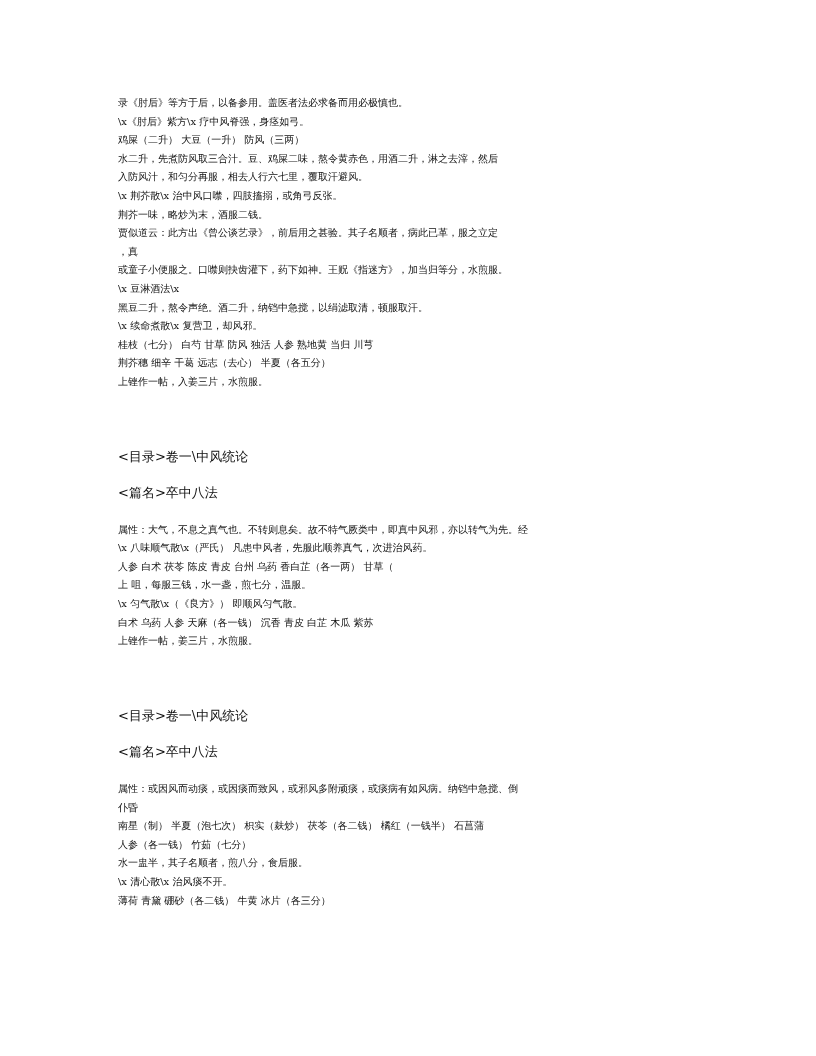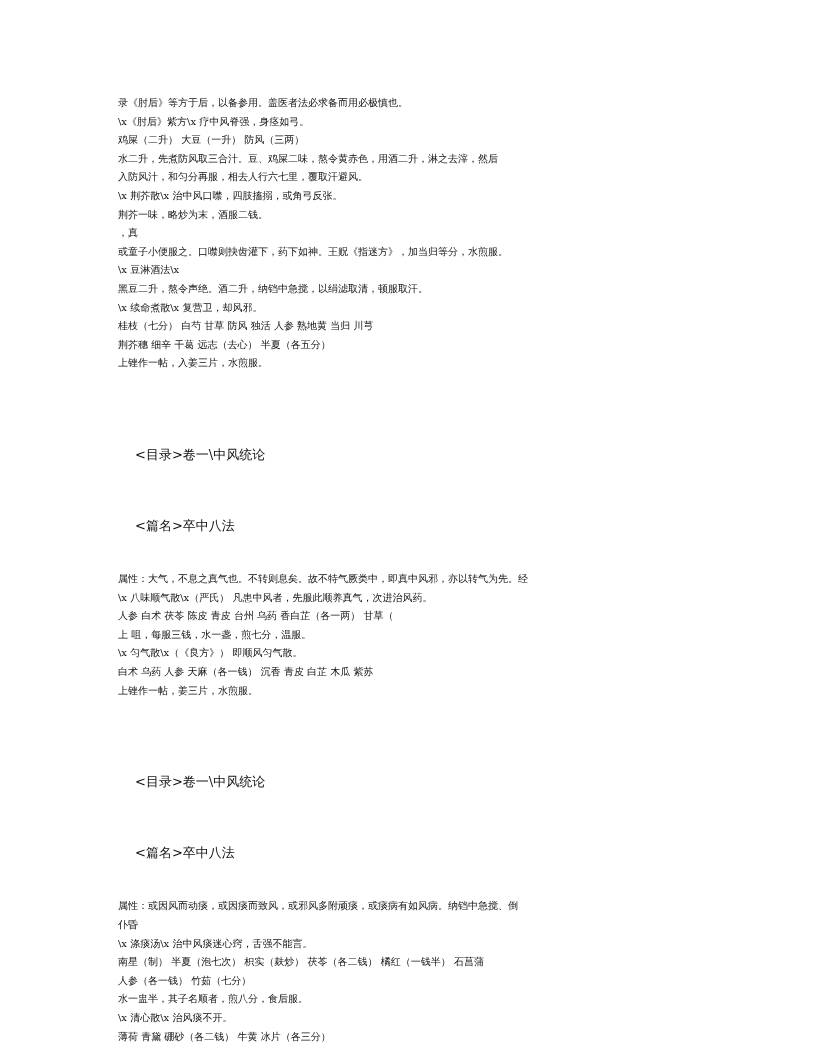--- a/index.html
+++ b/index.html
@@ -30,36 +30,37 @@
     }
     .gap-large {
       height: 56px;
     }
     .gap-small {
       height: 18px;
     }
     .section-head {
       font-size: 13px;
       line-height: 18.6px;
-      margin: 17px;
+      margin: 0;
     }
   </style>
 </head>
 <body>
 
 <div class="page">
 
   <div>
     <p class="line">录《肘后》等方于后，以备参用。盖医者法必求备而用必极慎也。</p>
     <p class="line">\x《肘后》紫方\x 疗中风脊强，身痉如弓。</p>
     <p class="line">鸡屎（二升） 大豆（一升） 防风（三两）</p>
     <p class="line">水二升，先煮防风取三合汁。豆、鸡屎二味，熬令黄赤色，用酒二升，淋之去滓，然后</p>
     <p class="line">入防风汁，和匀分再服，相去人行六七里，覆取汗避风。</p>
     <p class="line">\x 荆芥散\x 治中风口噤，四肢搐搦，或角弓反张。</p>
     <p class="line">荆芥一味，略炒为末，酒服二钱。</p>
+    <p class="line">贾似道云：此方出《曾公谈艺录》，前后用之甚验。其子名顺者，病此已革，服之立定</p>
     <p class="line">，真</p>
     <p class="line">或童子小便服之。口噤则抉齿灌下，药下如神。王贶《指迷方》，加当归等分，水煎服。</p>
     <p class="line">\x 豆淋酒法\x</p>
     <p class="line">黑豆二升，熬令声绝。酒二升，纳铛中急搅，以绢滤取清，顿服取汗。</p>
     <p class="line">\x 续命煮散\x 复营卫，却风邪。</p>
     <p class="line">桂枝（七分） 白芍 甘草 防风 独活 人参 熟地黄 当归 川芎</p>
     <p class="line">荆芥穗 细辛 干葛 远志（去心） 半夏（各五分）</p>
     <p class="line">上锉作一帖，入姜三片，水煎服。</p>
   </div>
 
@@ -81,21 +82,20 @@
 
   <div class="gap-large"></div>
 
   <div>
     <p class="section-head">&lt;目录&gt;卷一\中风统论</p>
     <div class="gap-small"></div>
     <p class="section-head">&lt;篇名&gt;卒中八法</p>
     <div class="gap-small"></div>
     <p class="line">属性：或因风而动痰，或因痰而致风，或邪风多附顽痰，或痰病有如风病。纳铛中急搅、倒</p>
     <p class="line">仆昏</p>
-    <p class="line">\x 涤痰汤\x 治中风痰迷心窍，舌强不能言。</p>
     <p class="line">南星（制） 半夏（泡七次） 枳实（麸炒） 茯苓（各二钱） 橘红（一钱半） 石菖蒲</p>
     <p class="line">人参（各一钱） 竹茹（七分）</p>
     <p class="line">水一盅半，其子名顺者，煎八分，食后服。</p>
     <p class="line">\x 清心散\x 治风痰不开。</p>
     <p class="line">薄荷 青黛 硼砂（各二钱） 牛黄 冰片（各三分）</p>
   </div>
 
 </div>
 
 </body></html>

